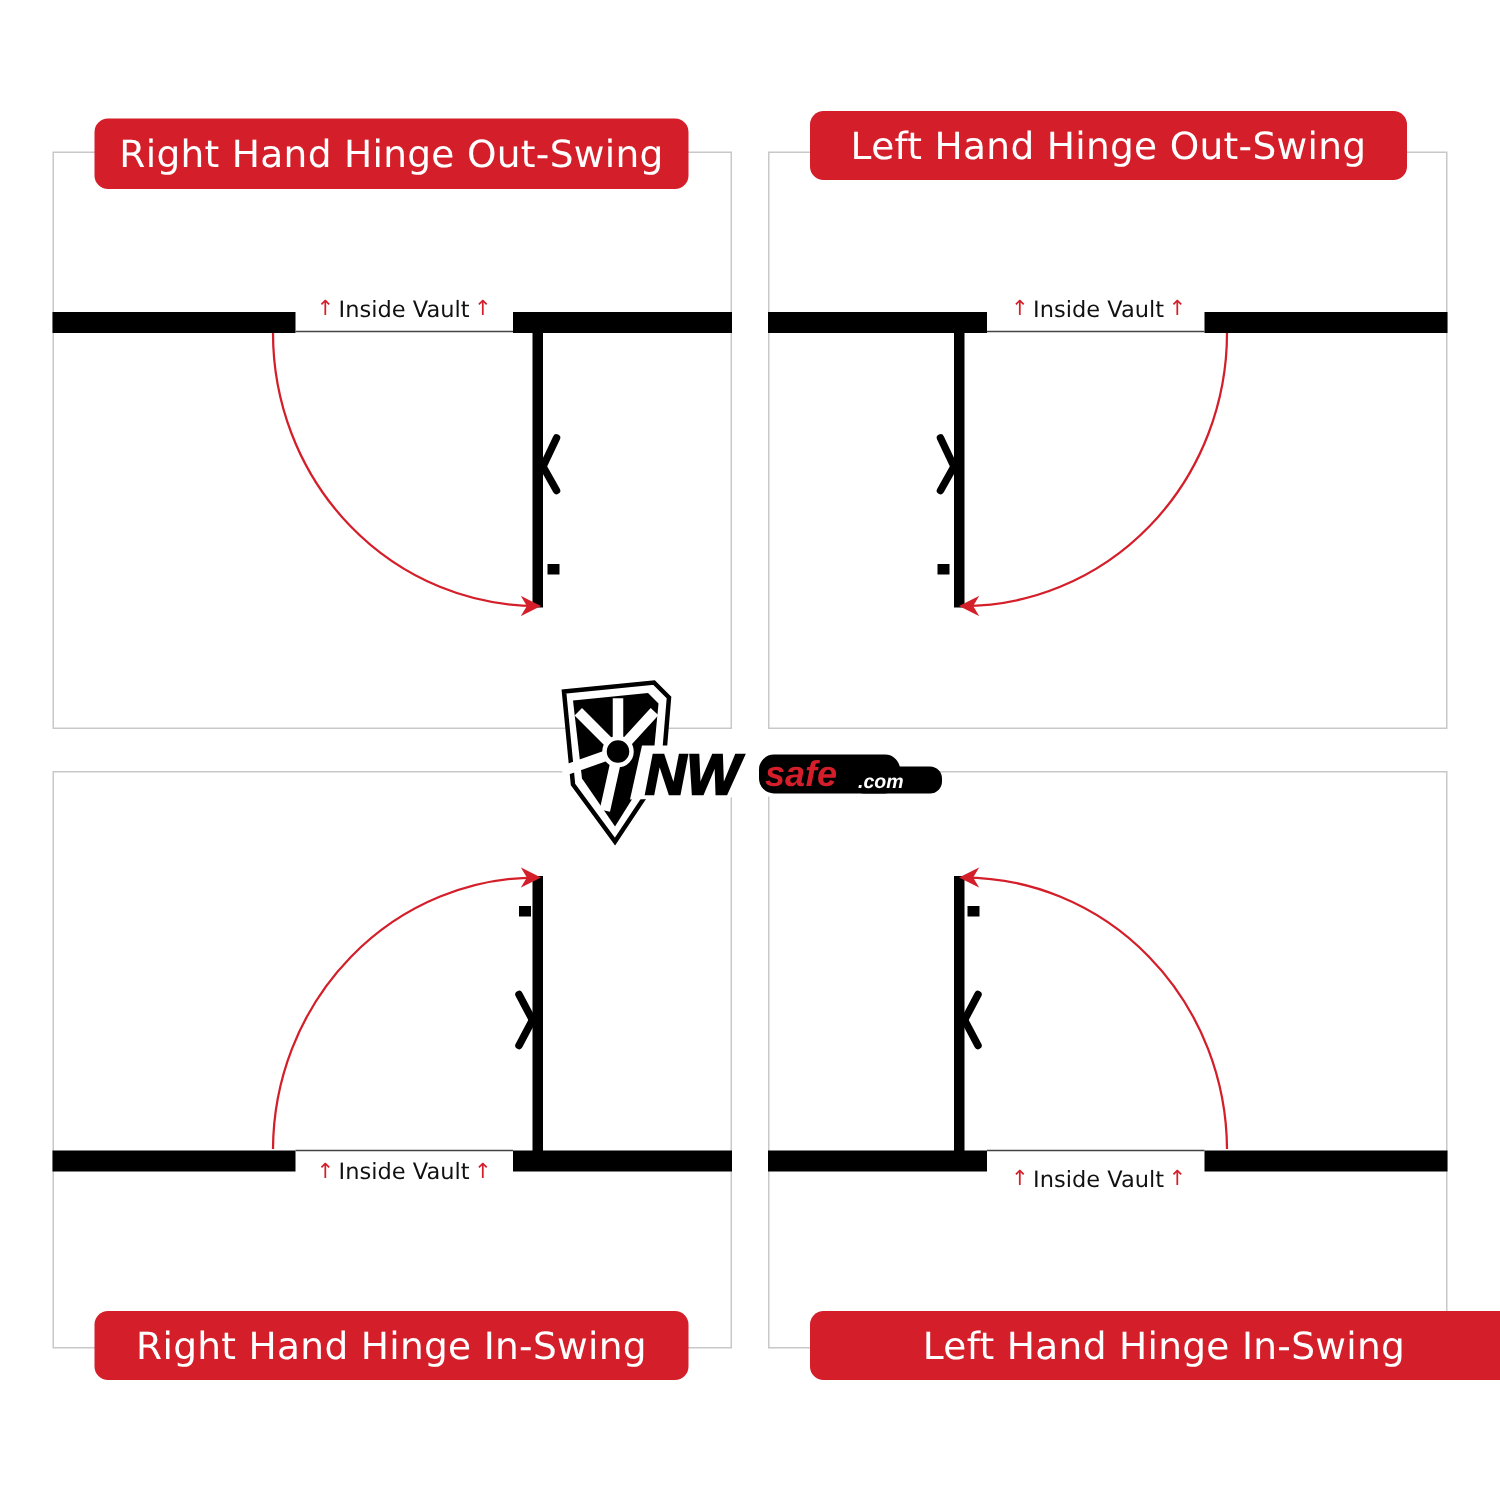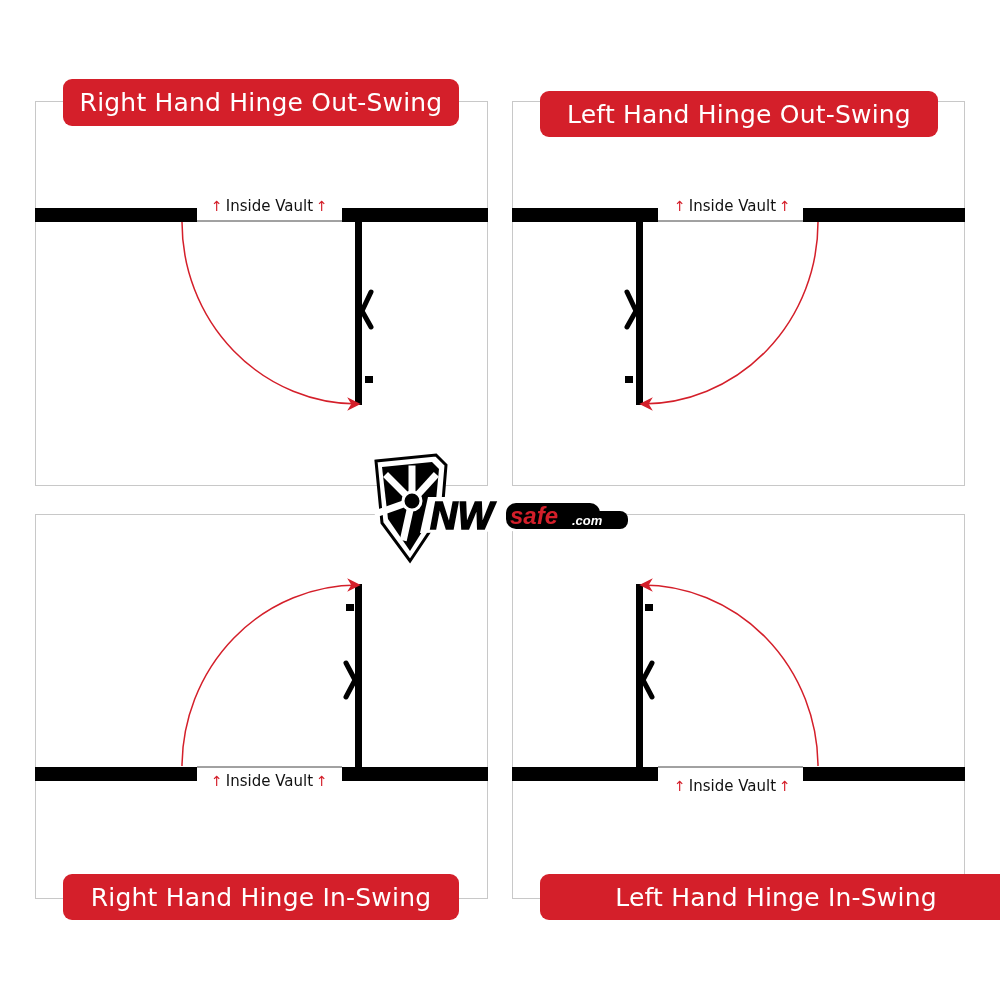--- a/index.html
+++ b/index.html
@@ -77,21 +77,21 @@
     <g>
       <line x1="643" y1="680" x2="652" y2="663" stroke="#000" stroke-width="5" stroke-linecap="round"></line>
       <line x1="643" y1="680" x2="652" y2="697" stroke="#000" stroke-width="5" stroke-linecap="round"></line>
     </g>
     <rect x="645" y="604" width="8" height="7" fill="#000"></rect>
     <path d="M818,766 A176,182 0 0 0 642,585" fill="none" stroke="#d41f2a" stroke-width="1.5" marker-end="url(#arrowhead)"></path>
   </g>
 </svg>
 
 <div class="title-pill" style="left:63px; top:79px; width:396px; height:47px;">Right Hand Hinge Out-Swing</div>
-<div class="title-pill" style="left:540px; top:91px; width:398px; height:46px;">Left Hand Hinge Out-Swing</div>
+<div class="title-pill" style="left:540px; top:74px; width:398px; height:46px;">Left Hand Hinge Out-Swing</div>
 <div class="title-pill" style="left:63px; top:874px; width:396px; height:46px;text-align:right;">Right Hand Hinge In-Swing</div>
 <div class="title-pill" style="left:540px; top:874px; width:472px; height:46px;">Left Hand Hinge In-Swing</div>
 
 <div class="vault-label" style="left:211px; top:197px;">
   <span class="arr">↑</span>
   <span>Inside Vault</span>
   <span class="arr">↑</span>
 </div>
 <div class="vault-label" style="left:674px; top:197px;">
   <span class="arr">↑</span>

